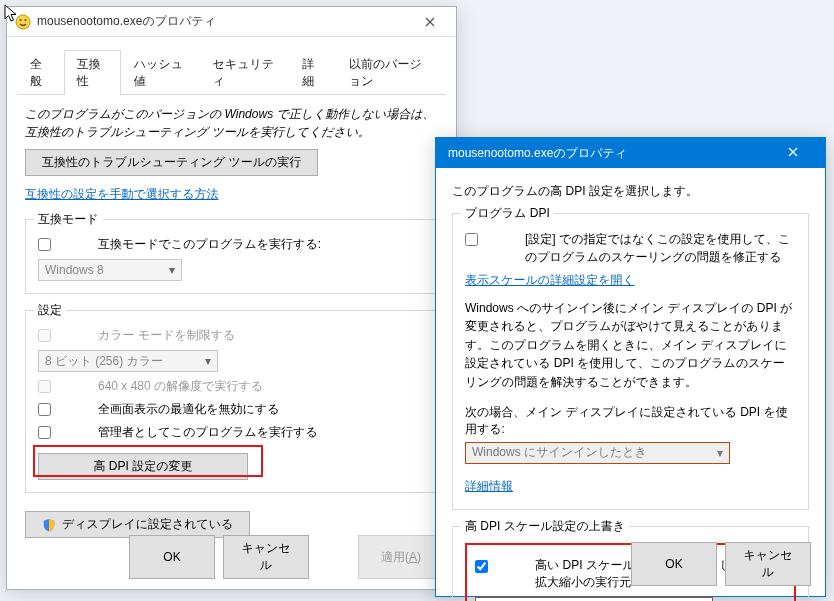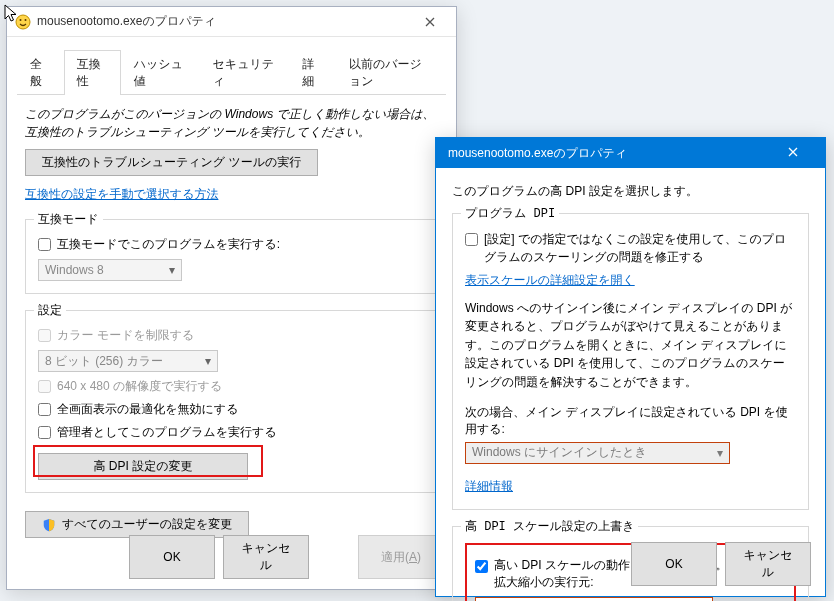--- a/index.html
+++ b/index.html
@@ -74,21 +74,21 @@
     margin-top: 16px;
     padding: 10px 12px 12px;
     position: relative;
   }
   .group-title {
     position: absolute;
     top: -9px; left: 8px;
     background: #fff;
     padding: 0 4px;
   }
-  .row { display: flex; align-items: center; margin: 6px 0; }
+  .row { display: flex; align-items: center; margin: 6px 0; gap: 41px; }
   .row input[type=checkbox] { margin: 0 6px 0 0; }
   .disabled { color: #9a9a9a; }
   .select {
     width: 180px; height: 22px;
     border: 1px solid #c8c8c8;
     background: #f4f4f4;
     color: #888;
     display: flex; align-items: center; justify-content: space-between;
     padding: 0 6px;
   }
@@ -168,21 +168,21 @@
   }
   .bottom-buttons2 .btn { width: 86px; }
   .group2 {
     border: 1px solid #d8d8d8;
     padding: 10px 12px 14px;
     position: relative;
     margin-top: 12px;
   }
   .group2-title {
     position: absolute; top: -9px; left: 8px;
-    background: #fff; padding: 0 4px; font-family: Liberation Mono, monospace;
+    background: #fff; padding: 0 4px;
   }
 </style>
 </head>
 <body>
 
 <svg class="cursor-icon" width="16" height="20" viewBox="0 0 16 20">
   <path d="M1 1 L1 15 L4.5 11.5 L7 17 L9.5 16 L7 10.5 L12 10.5 Z" fill="#fff" stroke="#000" stroke-width="1"></path>
 </svg>
 
 <div class="win1">
@@ -261,21 +261,21 @@
       </div>
 
       <button class="btn dpi-btn">高 DPI 設定の変更</button>
     </div>
 
     <button class="btn shield-btn">
       <svg width="14" height="14" viewBox="0 0 16 16">
         <path d="M8 1 L14 3 V8 C14 12 11 14.5 8 15 C5 14.5 2 12 2 8 V3 Z" fill="#3b82f6"></path>
         <path d="M8 1 L14 3 V8 C14 12 11 14.5 8 15 V1 Z" fill="#fbbf24"></path>
       </svg>
-      <span>すべてのユーザーの設定を変更</span>
+      <span>ディスプレイに設定されている</span>
     </button>
   </div>
 
   <div class="highlight-box1"></div>
 
   <div class="bottom-buttons1">
     <button class="btn">OK</button>
     <button class="btn">キャンセル</button>
     <button class="btn disabledbtn">
       <span>適用</span>(<span class="underline-char">A</span>)

